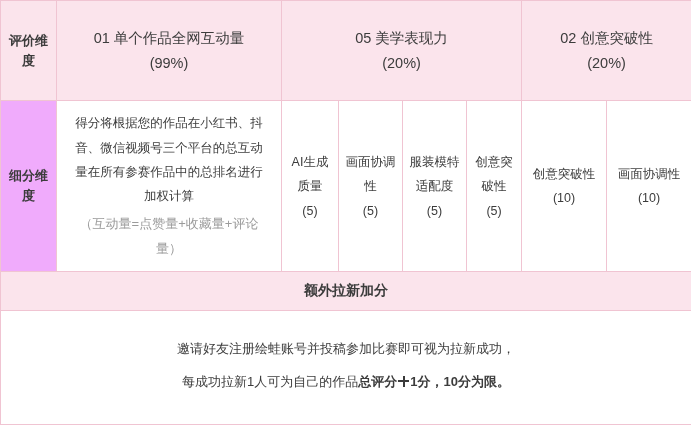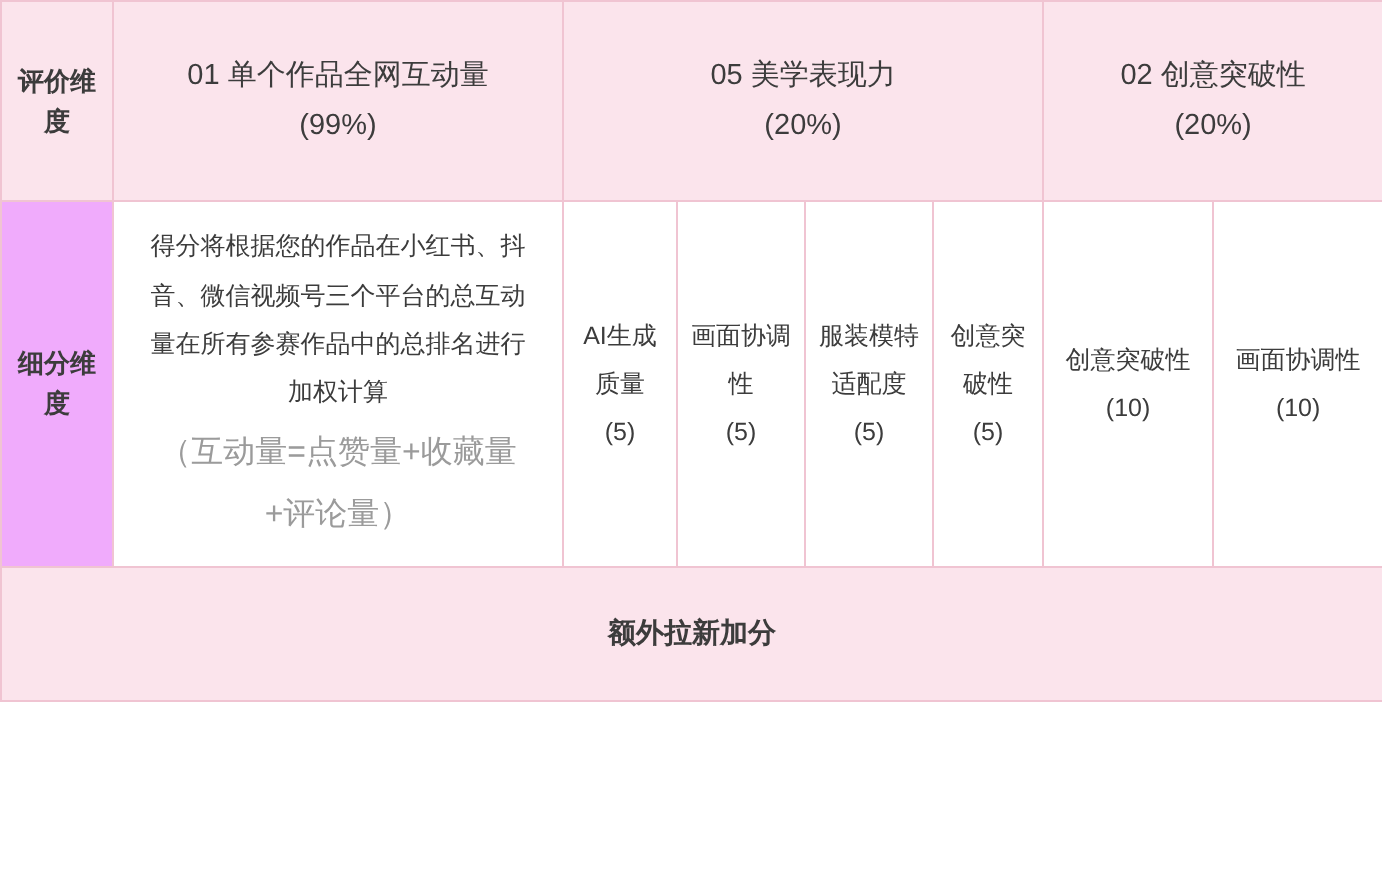--- a/index.html
+++ b/index.html
@@ -57,39 +57,39 @@
   .desc-cell {
     background: #ffffff;
     font-size: 12.5px;
     line-height: 1.95;
     padding: 10px 14px;
     text-align: center;
     color: #3a3a3a;
   }
   .desc-note {
     color: #9b9b9b;
-    font-size: 16px;
+    font-size: 13px;
     line-height: 1.95;
     display: block;
     margin-top: 2px;
   }
   .sub-cell {
     background: #ffffff;
     font-size: 12.5px;
     line-height: 1.95;
     padding: 8px 6px;
     color: #3a3a3a;
     margin-top: 32px;
   }
   
   .bonus-title {
     background: #fbe4ec;
     font-weight: bold;
     font-size: 14px;
-    padding: 24px 6px;
+    padding: 10px 6px;
     color: #2e2e2e;
     text-align: center;
   }
   .bonus-body {
     background: #ffffff;
     font-size: 13px;
     line-height: 2.5;
     padding: 22px 20px 26px 20px;
     text-align: center;
     color: #3a3a3a;
@@ -179,15 +179,23 @@
         </td>
         <td class="sub-cell">
           <span>画面协调性</span>
           <br>
           <span>(10)</span>
         </td>
       </tr>
       <tr>
         <td class="bonus-title" colspan="8">额外拉新加分</td>
       </tr>
+      <tr>
+        <td class="bonus-body" colspan="8">
+          <span>邀请好友注册绘蛙账号并投稿参加比赛即可视为拉新成功，</span>
+          <span class="line2">
+            <span>每成功拉新1人可为自己的作品</span><b>总评分</b><span class="plus-icon"></span><b>1分，10分为限。</b>
+          </span>
+        </td>
+      </tr>
     </tbody>
   </table>
 </div>
 
 </body></html>

